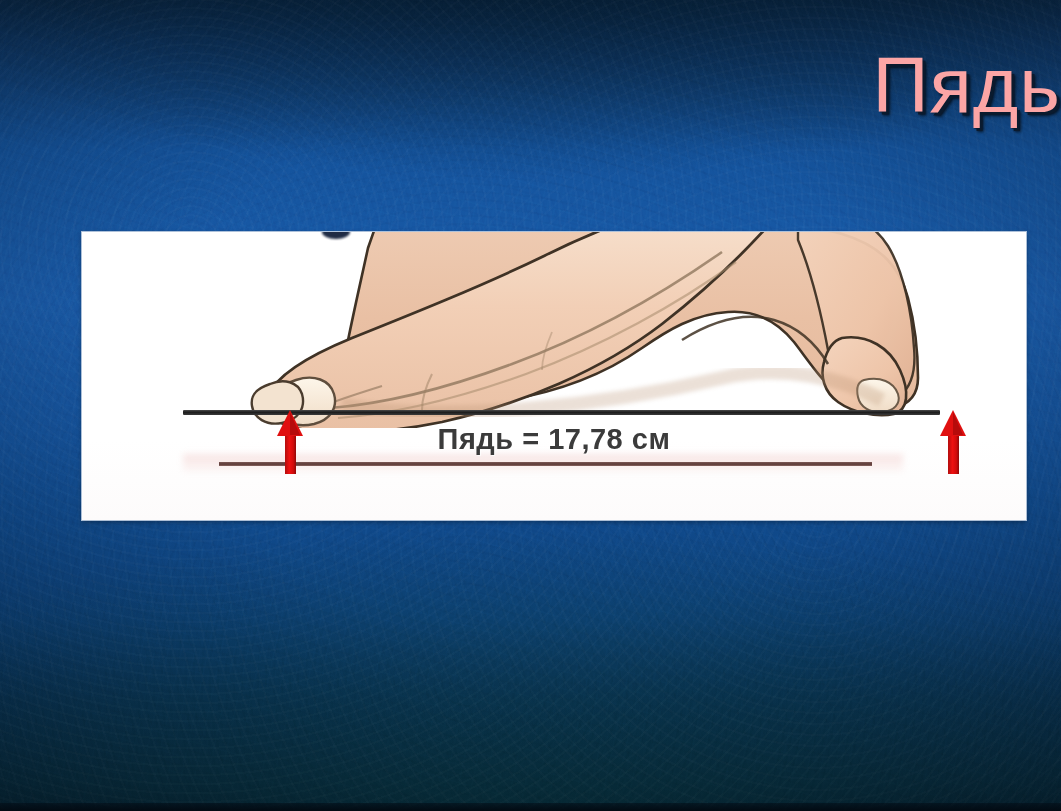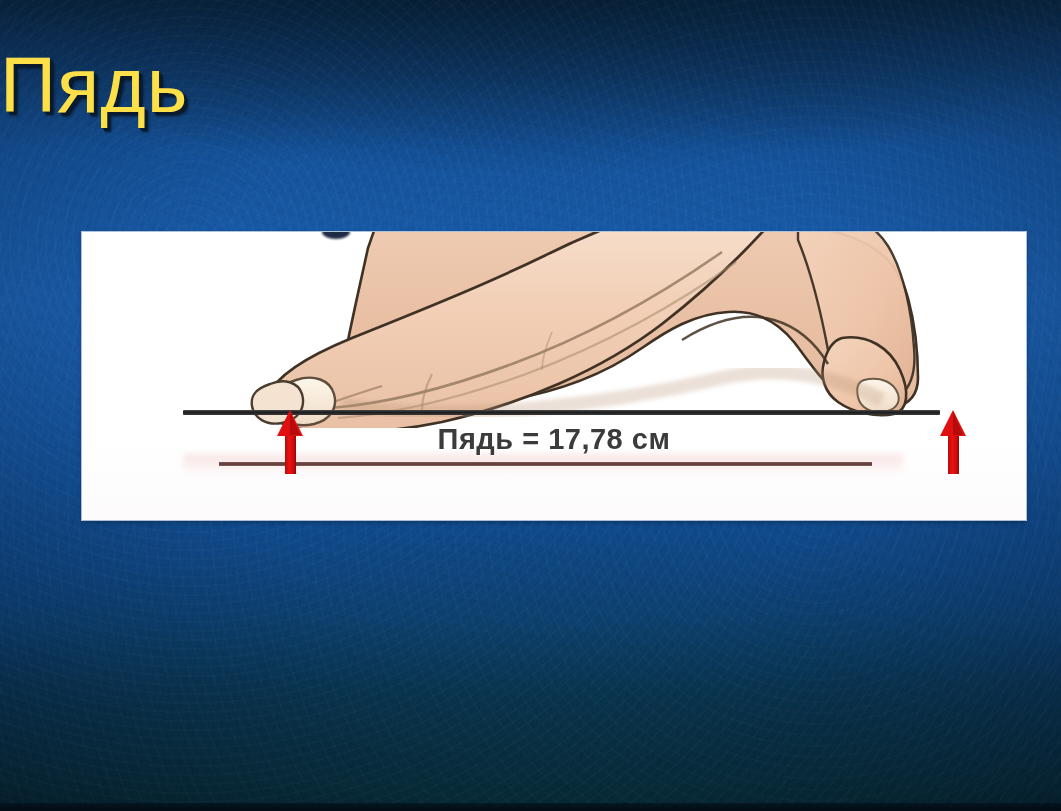--- a/index.html
+++ b/index.html
@@ -81,22 +81,22 @@
     left: 0; right: 0; bottom: 0;
     height: 8px;
     background: linear-gradient(to bottom, rgba(2,12,22,.55), #020a12);
   }
 
   
   .title {
     position: absolute;
     left: 0; right: 0;
     top: 46px;
-    text-align: left;
-    color: #fde047;
+    text-align: right;
+    color: #fca5a5;
     font-size: 78px;
     line-height: 1.0;
     font-weight: 400;
     letter-spacing: 1px;
     text-shadow:
        3px 3px 0 #0a1a2e,
        4px 4px 3px rgba(0,0,0,.65),
        1px 1px 0 #13294a;
     user-select: none;
   }

